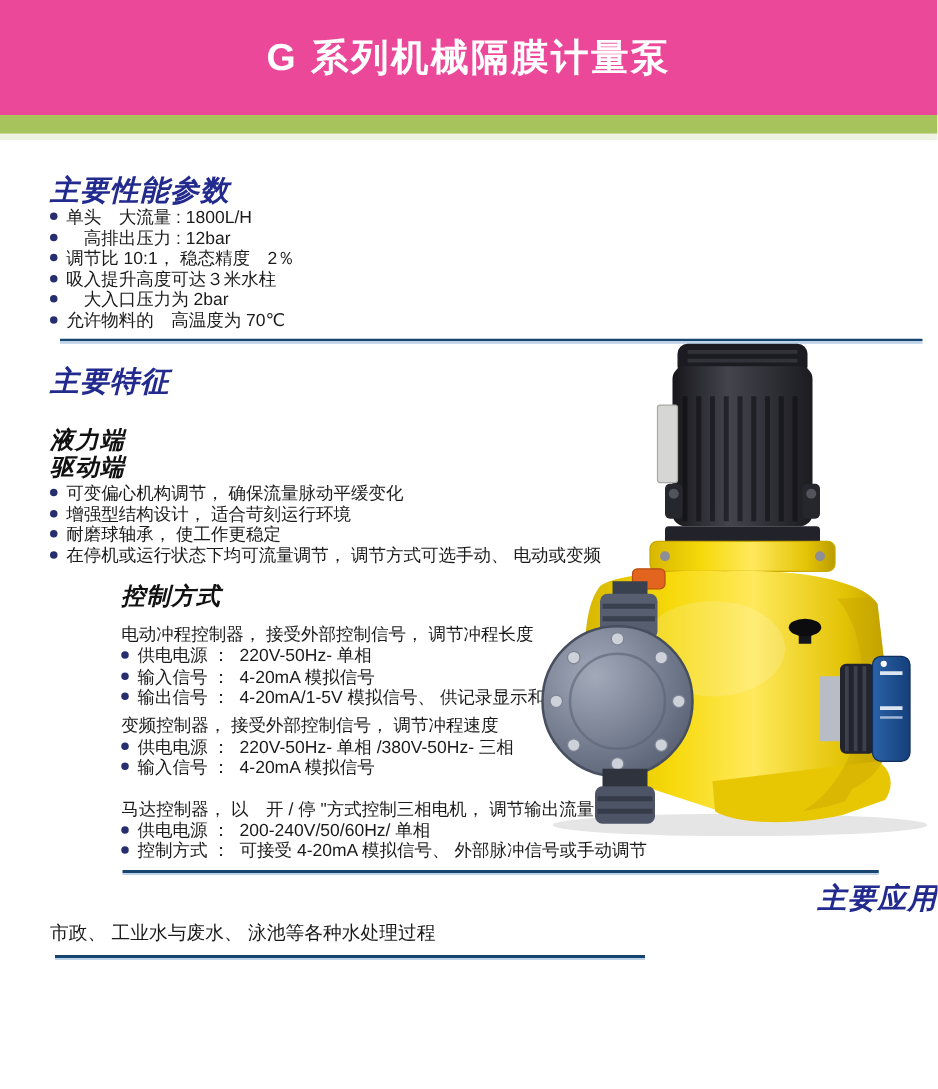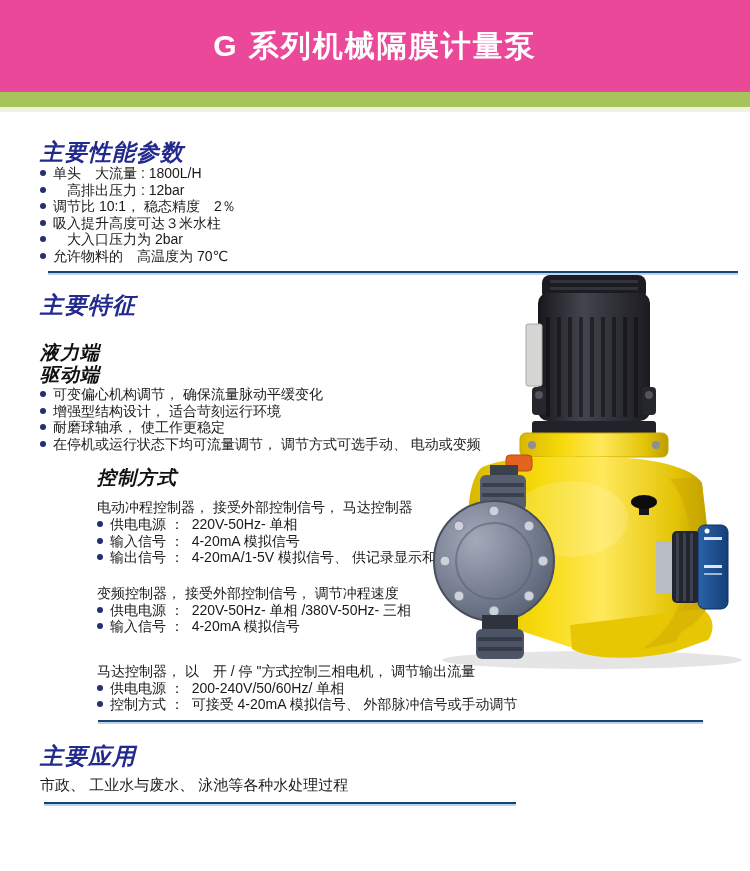--- a/index.html
+++ b/index.html
@@ -56,21 +56,21 @@
   .hyd-title{margin-top:24px;}
   .hyd-list{margin-top:5px;max-width:372px;}
   .drv-title{margin-top:0;}
   .drv-list{margin-top:6px;max-width:560px;}
 
   .control-block{margin:15px 0 0 57px;max-width:560px;}
   .ctl-group{margin-top:10px;}
   .ctl-intro{font-size:14px;line-height:17px;white-space:pre-wrap;}
   .ctl-list li{line-height:17px;}
 
-  .apps-title{margin-top:19px;}
+  .apps-title{margin-top:5px;text-align:right;}
   .apps-text{margin-top:7px;font-size:15px;line-height:18px;white-space:pre-wrap;}
 
   
   .pump-figure{position:absolute;left:420px;top:130px;width:330px;height:400px;}
 </style>
 </head>
 <body>
 
 <div class="page-header">
   <div class="page-title">G 系列机械隔膜计量泵</div>
@@ -100,37 +100,37 @@
     <li><span class="dot"></span><span>可变偏心机构调节， 确保流量脉动平缓变化</span></li>
     <li><span class="dot"></span><span>增强型结构设计， 适合苛刻运行环境</span></li>
     <li><span class="dot"></span><span>耐磨球轴承， 使工作更稳定</span></li>
     <li><span class="dot"></span><span>在停机或运行状态下均可流量调节， 调节方式可选手动、 电动或变频</span></li>
   </ul>
 
   <div class="control-block">
     <div class="h-sub">控制方式</div>
 
     <div class="ctl-group">
-      <div class="ctl-intro">电动冲程控制器， 接受外部控制信号， 马达控制器</div>
+      <div class="ctl-intro">电动冲程控制器， 接受外部控制信号， 调节冲程长度</div>
       <ul class="blist ctl-list">
         <li><span class="dot"></span><span>供电电源 ：  220V-50Hz- 单相</span></li>
         <li><span class="dot"></span><span>输入信号 ：  4-20mA 模拟信号</span></li>
         <li><span class="dot"></span><span>输出信号 ：  4-20mA/1-5V 模拟信号、 供记录显示和控制系统使用</span></li>
       </ul>
     </div>
 
-    <div class="ctl-group" style="margin-top:19px;">
+    <div class="ctl-group" style="margin-top:6px;">
       <div class="ctl-intro">变频控制器， 接受外部控制信号， 调节冲程速度</div>
       <ul class="blist ctl-list">
         <li><span class="dot"></span><span>供电电源 ：  220V-50Hz- 单相 /380V-50Hz- 三相</span></li>
         <li><span class="dot"></span><span>输入信号 ：  4-20mA 模拟信号</span></li>
       </ul>
     </div>
 
-    <div class="ctl-group" style="margin-top:28px;">
+    <div class="ctl-group" style="margin-top:17px;">
       <div class="ctl-intro">马达控制器， 以　开 / 停 "方式控制三相电机， 调节输出流量</div>
       <ul class="blist ctl-list">
         <li><span class="dot"></span><span>供电电源 ：  200-240V/50/60Hz/ 单相</span></li>
         <li><span class="dot"></span><span>控制方式 ：  可接受 4-20mA 模拟信号、 外部脉冲信号或手动调节</span></li>
       </ul>
     </div>
   </div>
 
   <div class="divider divider-2"></div>
 

